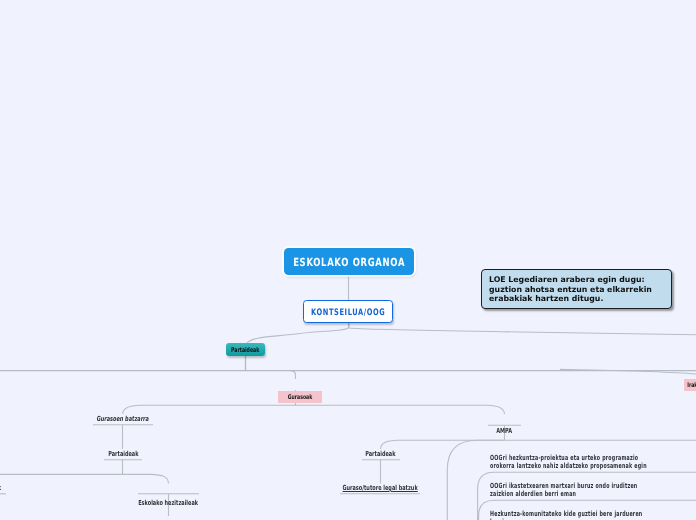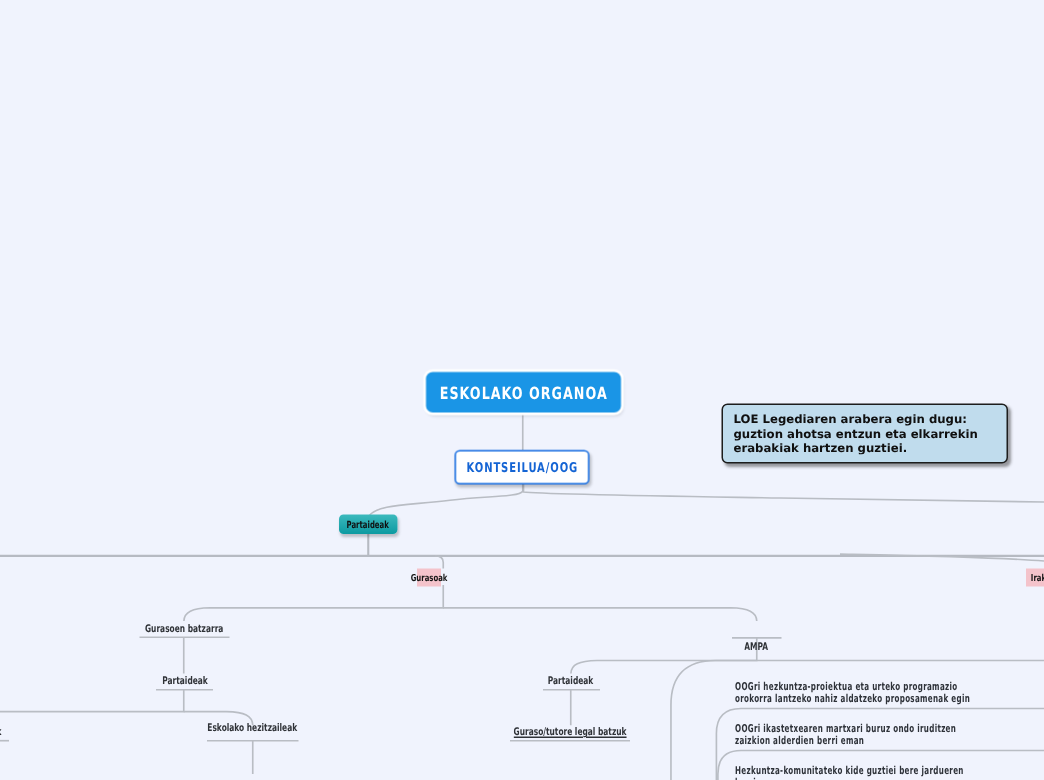--- a/index.html
+++ b/index.html
@@ -92,58 +92,58 @@
   </div>
 
   <div class="node n-root">
     <span>ESKOLAKO ORGANOA</span>
   </div>
 
   <div class="node n-teal">
     <span>Partaideak</span>
   </div>
 
-  <div class="node n-pink" style="left:278px;top:379px;width:16px;height:12px;">
+  <div class="node n-pink" style="left:278px;top:391px;width:44px;height:12px;">
     <span>Gurasoak</span>
   </div>
 
   <div class="node n-pink" style="left:684px;top:379px;width:34px;height:12px;">
     <span>Irakasleak</span>
   </div>
 
-  <div class="node n-plain" style="left:73px;top:414px;width:100px;">
+  <div class="node n-plain" style="left:73px;top:414px;width:100px;font-style:italic;">
     <span>Gurasoen batzarra</span>
   </div>
 
   <div class="node n-plain" style="left:73px;top:449px;width:100px;">
     <span>Partaideak</span>
   </div>
 
-  <div class="node n-plain" style="left:108px;top:480px;width:120px;">
+  <div class="node n-plain" style="left:108px;top:498px;width:120px;">
     <span>Eskolako hezitzaileak</span>
   </div>
 
   <div class="node n-plain" style="left:-58.2px;top:483px;width:60px;justify-content:flex-end;">
     <span>k</span>
   </div>
 
   <div class="node n-plain" style="left:464px;top:426px;width:80px;">
     <span>AMPA</span>
   </div>
 
   <div class="node n-plain" style="left:330px;top:449px;width:100px;">
     <span>Partaideak</span>
   </div>
 
   <div class="node n-plain" style="left:320px;top:483px;width:120px;text-decoration:underline;">
     <span>Guraso/tutore legal batzuk</span>
   </div>
 
   <div class="node n-note">
-    <span>LOE Legediaren arabera egin dugu: guztion ahotsa entzun eta elkarrekin erabakiak hartzen guztiei.</span>
+    <span>LOE Legediaren arabera egin dugu: guztion ahotsa entzun eta elkarrekin erabakiak hartzen ditugu.</span>
   </div>
 
   <div class="node n-bubble" style="left:490px;top:454px;width:210px;">
     <div>OOGri hezkuntza-proiektua eta urteko programazio</div>
     <div>orokorra lantzeko nahiz aldatzeko proposamenak egin</div>
   </div>
 
   <div class="node n-bubble" style="left:490px;top:482px;width:210px;">
     <div>OOGri ikastetxearen martxari buruz ondo iruditzen</div>
     <div>zaizkion alderdien berri eman</div>

